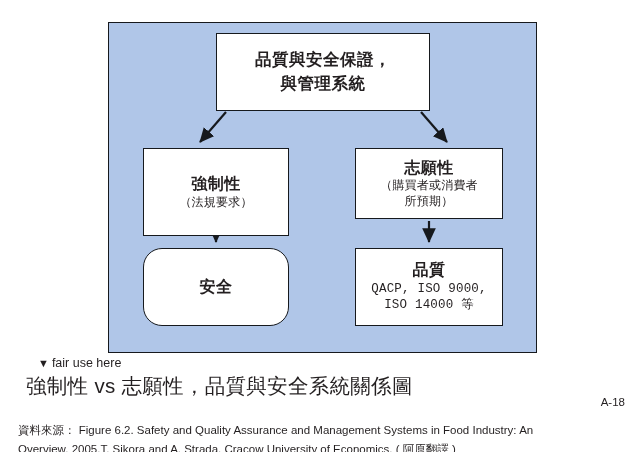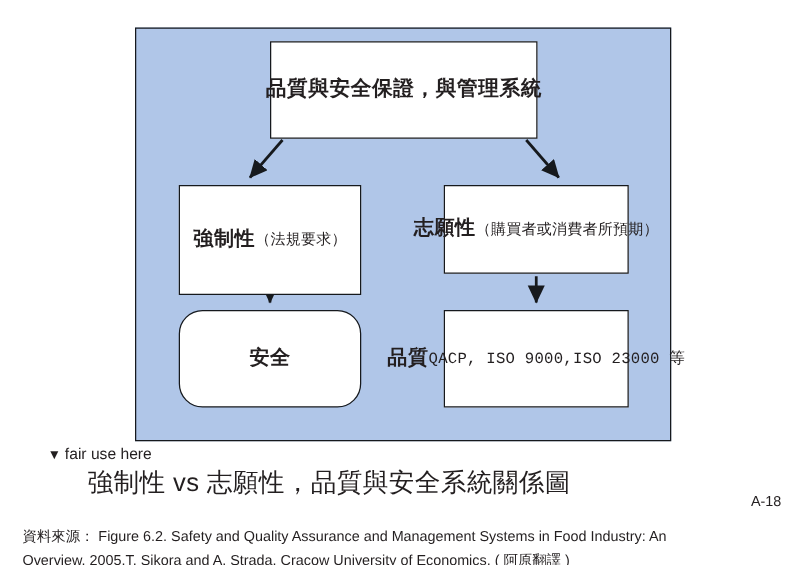--- a/index.html
+++ b/index.html
@@ -27,21 +27,21 @@
     border: 1.5px solid #16191d;
     box-sizing: border-box;
   }
 
   .node-box {
     position: absolute;
     background: #ffffff;
     border: 1.5px solid #16191d;
     box-sizing: border-box;
     display: flex;
-    flex-direction: row;
+    flex-direction: column;
     align-items: center;
     justify-content: center;
     text-align: center;
     line-height: 1.28;
   }
 
   .node-title {
     font-size: 16px;
     font-weight: 600;
     letter-spacing: 0.5px;
@@ -89,21 +89,20 @@
   }
 
   #slide-title {
     position: absolute;
     left: 26px;
     top: 372px;
     font-size: 20.5px;
     letter-spacing: 0.3px;
     color: #231f20;
     white-space: nowrap;
-    margin-left: 44px;
   }
 
   #source-block {
     position: absolute;
     left: 18px;
     top: 403px;
     width: 560px;
     font-size: 11.5px;
     line-height: 1.62;
     color: #231f20;
@@ -155,21 +154,21 @@
     <div class="node-sub cjk">所預期）</div>
   </div>
 
   <div class="node-box" id="box-safety">
     <div class="node-title">安全</div>
   </div>
 
   <div class="node-box" id="box-quality">
     <div class="node-title">品質</div>
     <div class="node-sub">QACP, ISO 9000,</div>
-    <div class="node-sub">ISO 23000  等</div>
+    <div class="node-sub">ISO 14000  等</div>
   </div>
 
 </div>
 
 <div id="fair-use">
   <span class="tri">▼</span><span>fair use here</span>
 </div>
 
 <div id="slide-title">強制性 vs 志願性，品質與安全系統關係圖</div>
 

